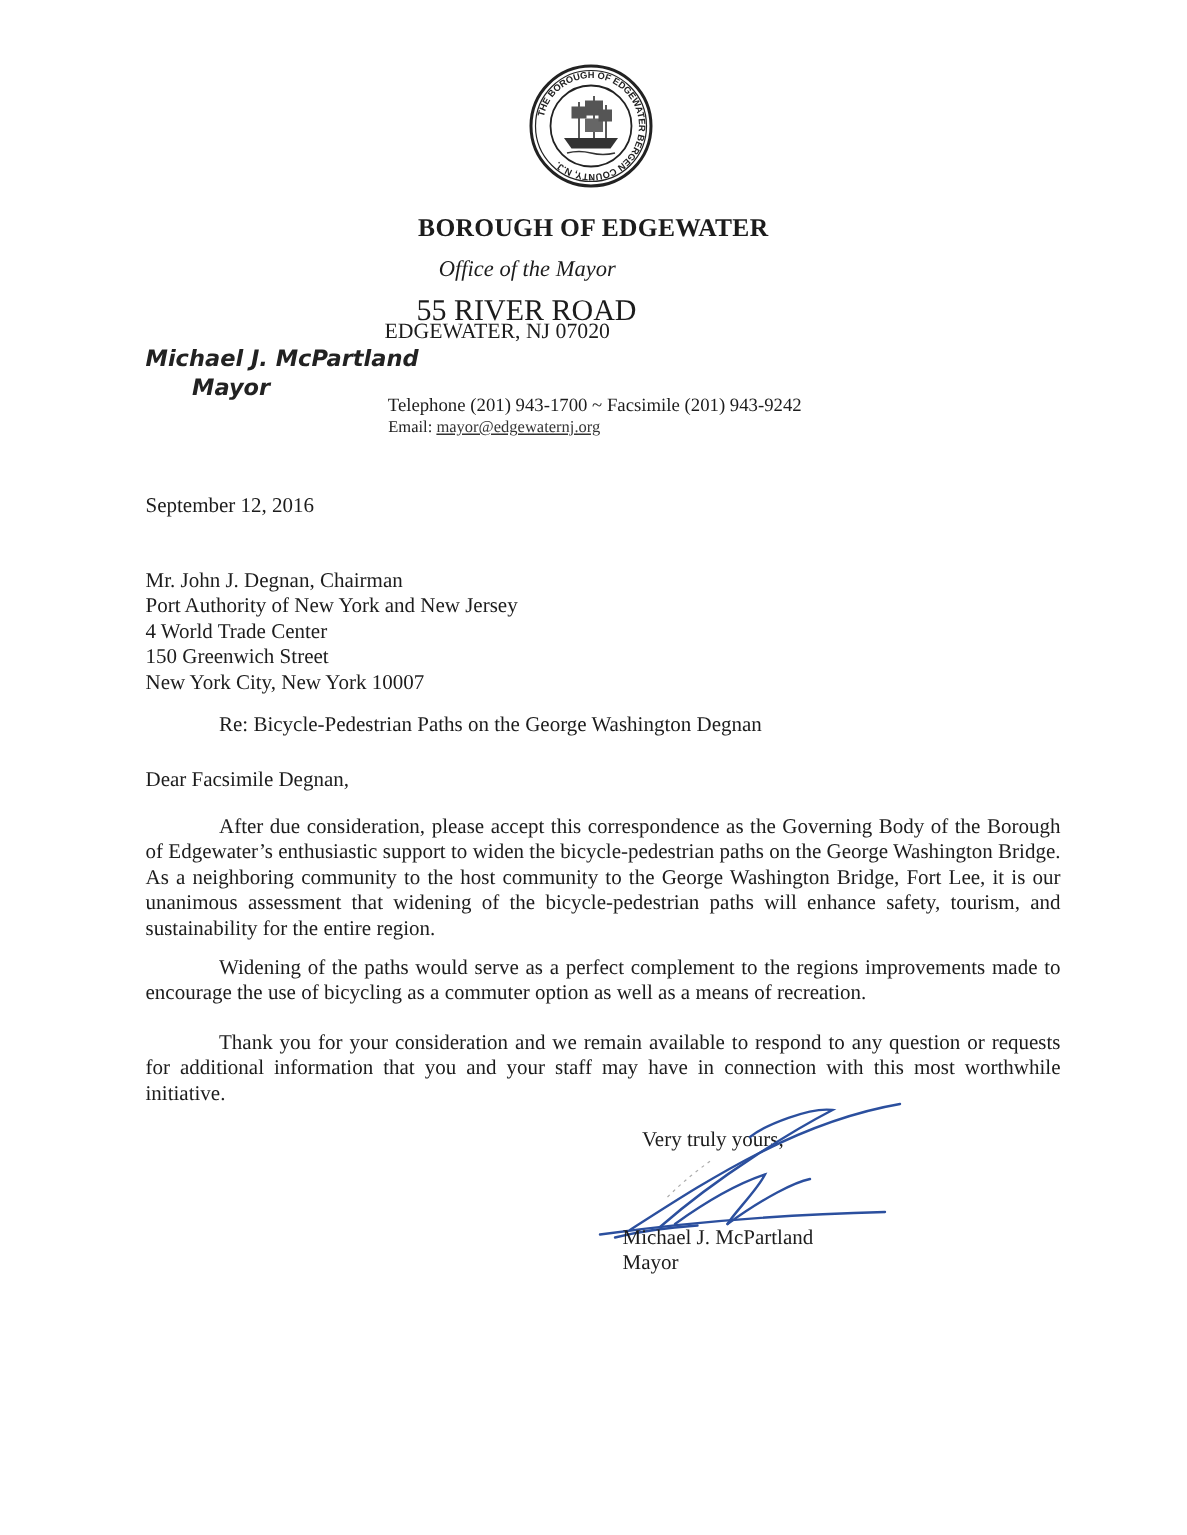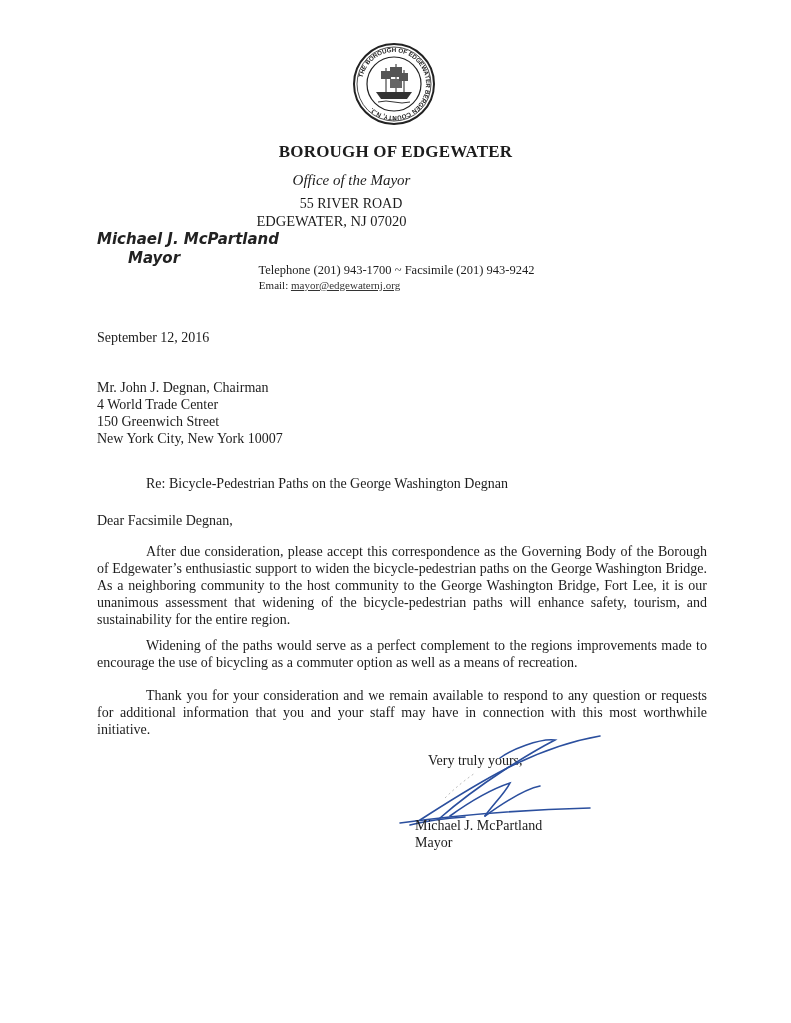--- a/index.html
+++ b/index.html
@@ -2,21 +2,21 @@
 <html><head>
 <meta charset="utf-8">
 <style>
   html, body { margin: 0; padding: 0; background: #ffffff; }
   body { width: 791px; height: 1023px; position: relative; overflow: hidden;
          font-family: "Liberation Serif", serif; color: #1c1c1c; }
   .abs { position: absolute; }
   .seal { left: 352px; top: 42px; width: 84px; height: 84px; }
   .org { left: 0; width: 791px; top: 142px; text-align: center; font-weight: bold; font-size: 17px; letter-spacing: 0.2px; }
   .office { left: 0; width: 703px; top: 172px; text-align: center; font-style: italic; font-size: 15px; }
-  .addr1 { left: 0; width: 702px; top: 196px; text-align: center; font-size: 14px; }
+  .addr1 { left: 0; width: 702px; top: 196px; text-align: center; font-size: 20px; }
   .addr2 { left: 0; width: 663px; top: 213px; text-align: center; font-size: 14.5px; }
   .mayor-name { left: 97px; top: 230px; font-family: "DejaVu Sans", sans-serif; font-style: italic; font-weight: bold; font-size: 15px; color: #222; }
   .mayor-title { left: 128px; top: 249px; font-family: "DejaVu Sans", sans-serif; font-style: italic; font-weight: bold; font-size: 15px; color: #222; }
   .phone { left: 0; width: 791px; padding-left: 0; top: 263px; text-align: center; font-size: 12.5px; }
   .phone-inner { position: relative; left: 1px; }
   .email { left: 0; width: 659px; top: 279px; text-align: center; font-size: 11px; }
   .email a { color: #333; text-decoration: underline; }
   .body-text { font-size: 14px; line-height: 17px; }
   .date { left: 97px; top: 329px; }
   .recipient { left: 97px; top: 379px; }
@@ -73,20 +73,21 @@
 </div>
 <div class="abs email">
   <span>Email:</span>
   <a>mayor@edgewaternj.org</a>
 </div>
 
 <div class="abs body-text date">September 12, 2016</div>
 
 <div class="abs body-text recipient">
   <div>Mr. John J. Degnan, Chairman</div>
+  <div>Port Authority of New York and New Jersey</div>
   <div>4 World Trade Center</div>
   <div>150 Greenwich Street</div>
   <div>New York City, New York 10007</div>
 </div>
 
 <div class="abs body-text re">Re: Bicycle-Pedestrian Paths on the George Washington Degnan</div>
 <div class="abs body-text salutation">Dear Facsimile Degnan,</div>
 
 <div class="abs body-text para p1">After due consideration, please accept this correspondence as the Governing Body of the Borough of Edgewater’s enthusiastic support to widen the bicycle-pedestrian paths on the George Washington Bridge. As a neighboring community to the host community to the George Washington Bridge, Fort Lee, it is our unanimous assessment that widening of the bicycle-pedestrian paths will enhance safety, tourism, and sustainability for the entire region.</div>
 <div class="abs body-text para p2">Widening of the paths would serve as a perfect complement to the regions improvements made to encourage the use of bicycling as a commuter option as well as a means of recreation.</div>

